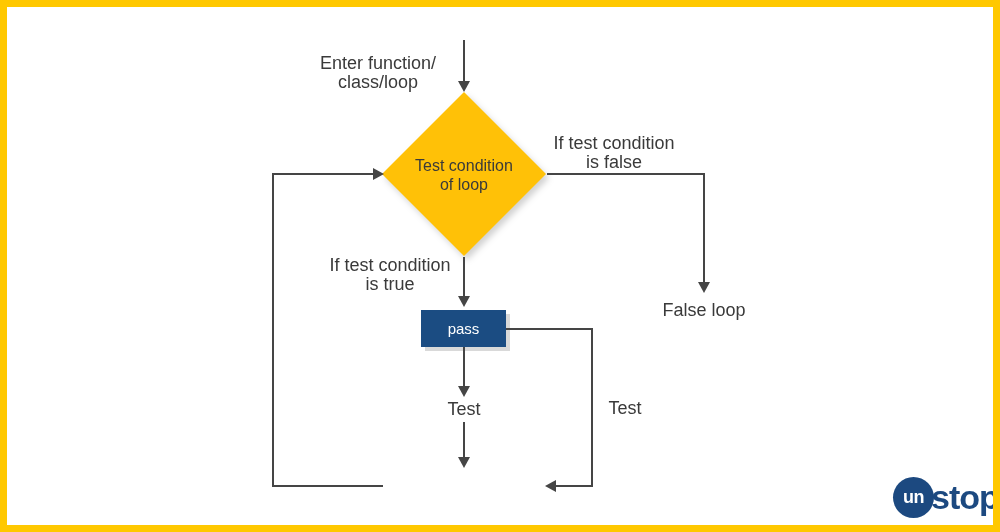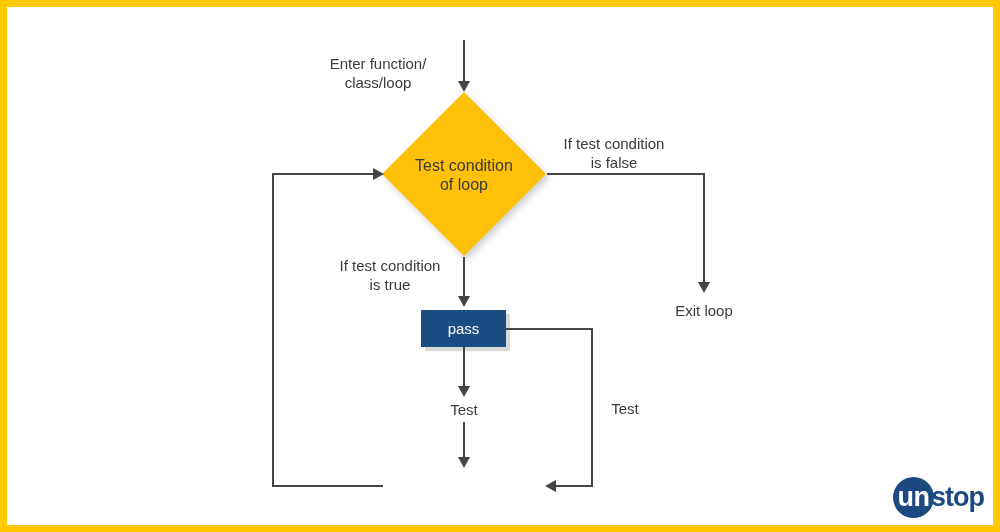--- a/index.html
+++ b/index.html
@@ -38,21 +38,21 @@
   }
   .arrow.left {
     border-top: 6px solid transparent;
     border-bottom: 6px solid transparent;
     border-right: 11px solid #454545;
   }
   
   .lbl {
     position: absolute;
     color: #3a3a3a;
-    font-size: 15px;
+    font-size: 18px;
     line-height: 19px;
     text-align: center;
     white-space: pre-line;
   }
   
   .diamond-wrap {
     position: absolute;
     left: 399px;
     top: 109px;
     width: 116px;
@@ -110,26 +110,26 @@
   }
   .logo-circle {
     width: 41px;
     height: 41px;
     border-radius: 50%;
     background: #1C4980;
     display: flex;
     align-items: center;
     justify-content: center;
     color: #ffffff;
-    font-size: 27px;
+    font-size: 18px;
     font-weight: 700;
     letter-spacing: -0.5px;
   }
   .logo-rest {
-    font-size: 27px;
+    font-size: 34px;
     font-weight: 700;
     color: #1C4980;
     letter-spacing: -1px;
     margin-left: -3px;
   }
 </style>
 </head>
 <body>
 
 <div class="canvas" style="border-color: rgb(255, 200, 0); background: rgb(255, 255, 255);">
@@ -143,21 +143,21 @@
     <div class="diamond" style="background: rgb(255, 193, 7);"></div>
   </div>
   <div class="diamond-label">Test condition
 of loop</div>
 
   <div class="line" style="left:540px; top:166px; width:157px; height:2px;"></div>
   <div class="line" style="left:696px; top:166px; width:2px; height:110px;"></div>
   <div class="arrow down" style="left:691px; top:275px;"></div>
   <div class="lbl" style="left:537px; top:127px; width:140px;">If test condition
 is false</div>
-  <div class="lbl" style="left:647px; top:294px; width:100px;">Exit loop</div>
+  <div class="lbl" style="left:647px; top:294px; width:100px;">False loop</div>
 
   <div class="lbl" style="left:313px; top:249px; width:140px;">If test condition
 is true</div>
 
   <div class="line" style="left:456px; top:250px; width:2px; height:40px;"></div>
   <div class="arrow down" style="left:451px; top:289px;"></div>
 
   <div class="node node-pass" style="background: rgb(27, 76, 130); justify-content: center;">
     <span>pass</span>
   </div>

